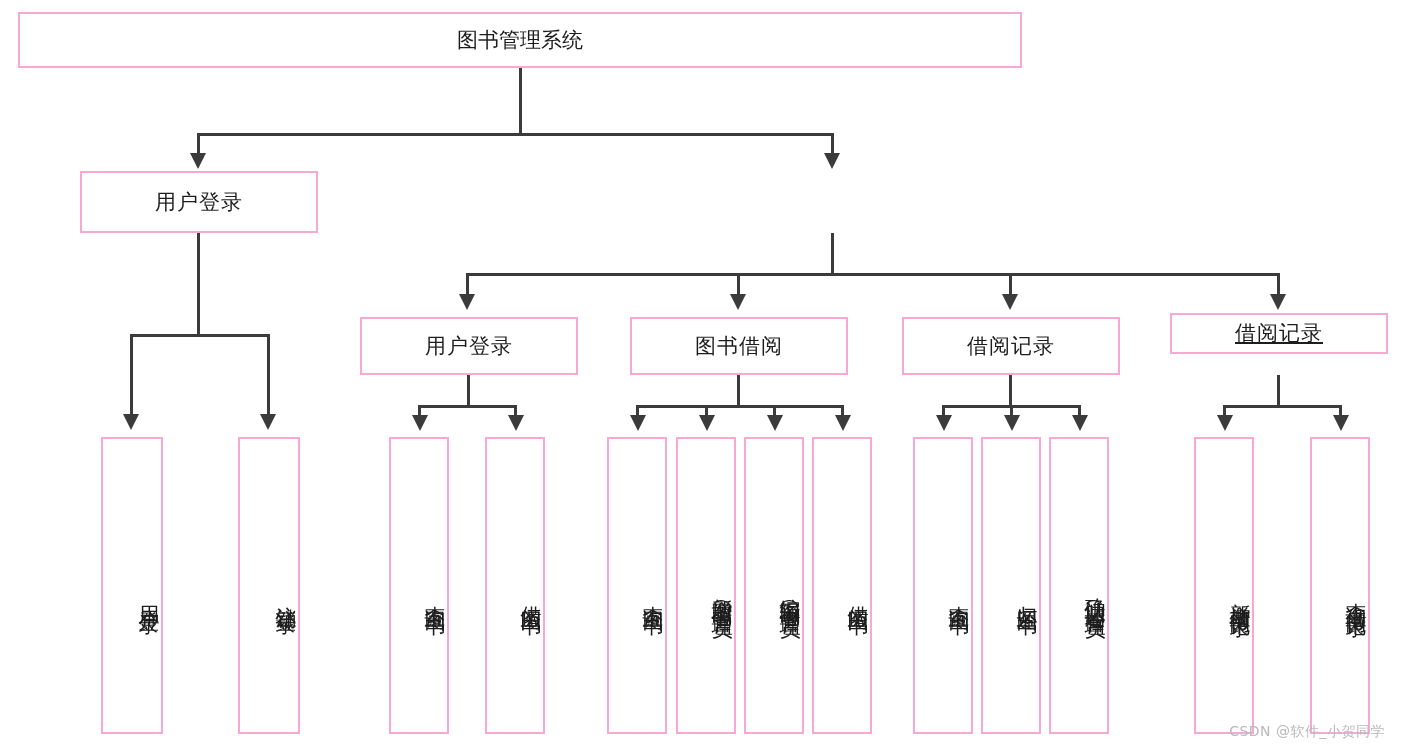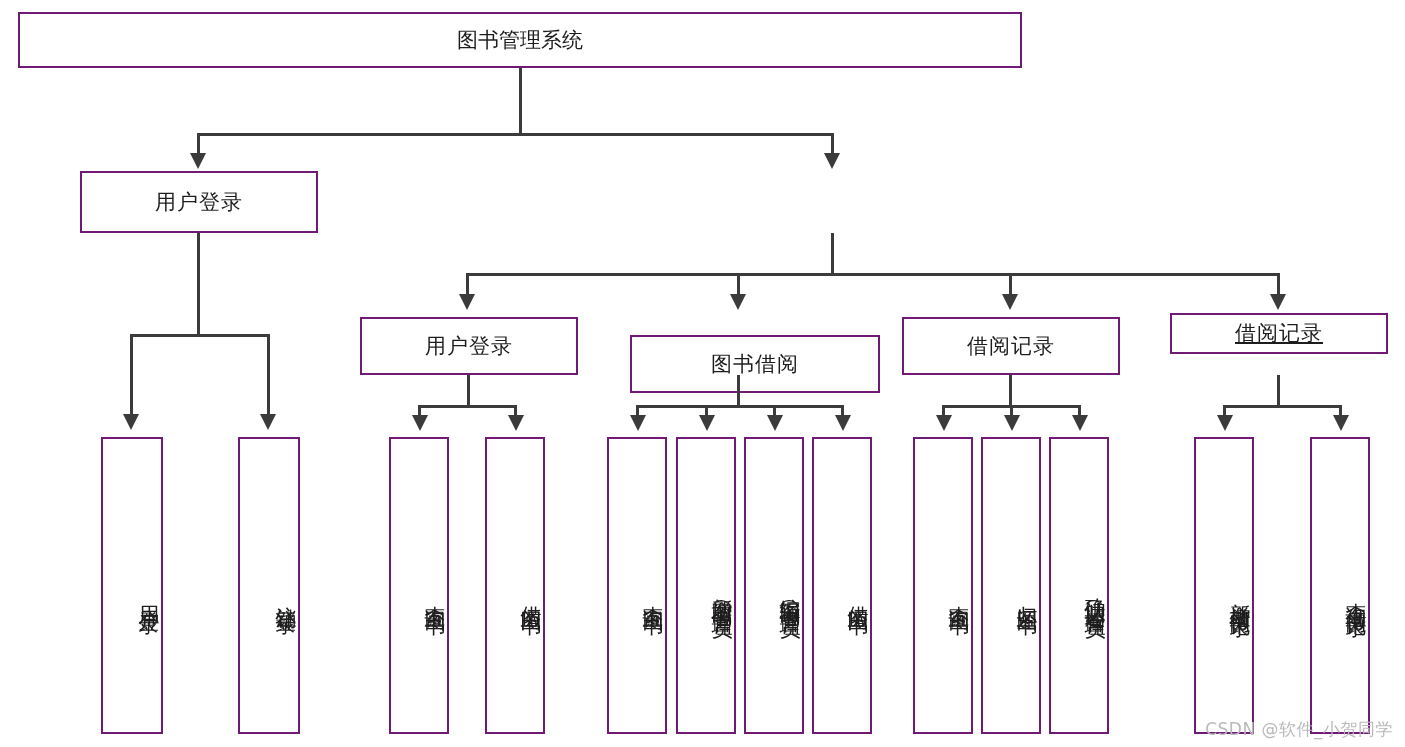--- a/index.html
+++ b/index.html
@@ -10,21 +10,21 @@
     font-family:"DejaVu Sans","Liberation Sans",sans-serif;
     overflow:hidden;
     position:relative;
   }
   #diagram{
     position:absolute;left:0;top:0;width:1405px;height:747px;
   }
   .node{
     position:absolute;
     box-sizing:border-box;
-    border:2px solid #701a75;
+    border:2px solid #f9a8d4;
     background:#ffffff;
     display:flex;
     align-items:center;
     justify-content:center;
     color:#1d1d1d;
     line-height:1.18;
     text-align:center;
   }
   .node.h{           
     font-size:21px;
@@ -56,22 +56,22 @@
   .edge.hline{height:3px;}
   .arrow{
     position:absolute;
     width:0;height:0;
     border-left:8px solid transparent;
     border-right:8px solid transparent;
     border-top:16px solid #3b3b3b;
   }
   #watermark{
     position:absolute;
-    right:12px;bottom:6px;
-    font-size:17px;
+    right:20px;bottom:6px;
+    font-size:14px;
     color:#b9b9b9;
     letter-spacing:0.5px;
     white-space:nowrap;
     font-family:"DejaVu Sans","Liberation Sans",sans-serif;
   }
 </style>
 </head>
 <body>
 
 <div id="diagram">
@@ -115,21 +115,21 @@
   <div class="edge vline" style="left:737px;top:273px;width:3px;height:24px;"></div>
   <div class="arrow" style="left:730px;top:294px;"></div>
   <div class="edge vline" style="left:1009px;top:273px;width:3px;height:24px;"></div>
   <div class="arrow" style="left:1002px;top:294px;"></div>
   <div class="edge vline" style="left:1277px;top:273px;width:3px;height:24px;"></div>
   <div class="arrow" style="left:1270px;top:294px;"></div>
 
   <div class="node h" style="left:360px;top:317px;width:218px;height:58px;">
     <span>用户登录</span>
   </div>
-  <div class="node h" style="left:630px;top:317px;width:250px;height:58px;margin-top:18px;">
+  <div class="node h" style="left:630px;top:317px;width:218px;height:58px;">
     <span>图书借阅</span>
   </div>
   <div class="node h" style="left:902px;top:317px;width:218px;height:58px;">
     <span>借阅记录</span>
   </div>
   <div class="node h" style="left:1170px;top:313px;width:218px;height:41px;text-decoration:underline;">
     <span>借阅记录</span>
   </div>
 
   <div class="edge vline" style="left:467px;top:375px;width:3px;height:33px;"></div>

